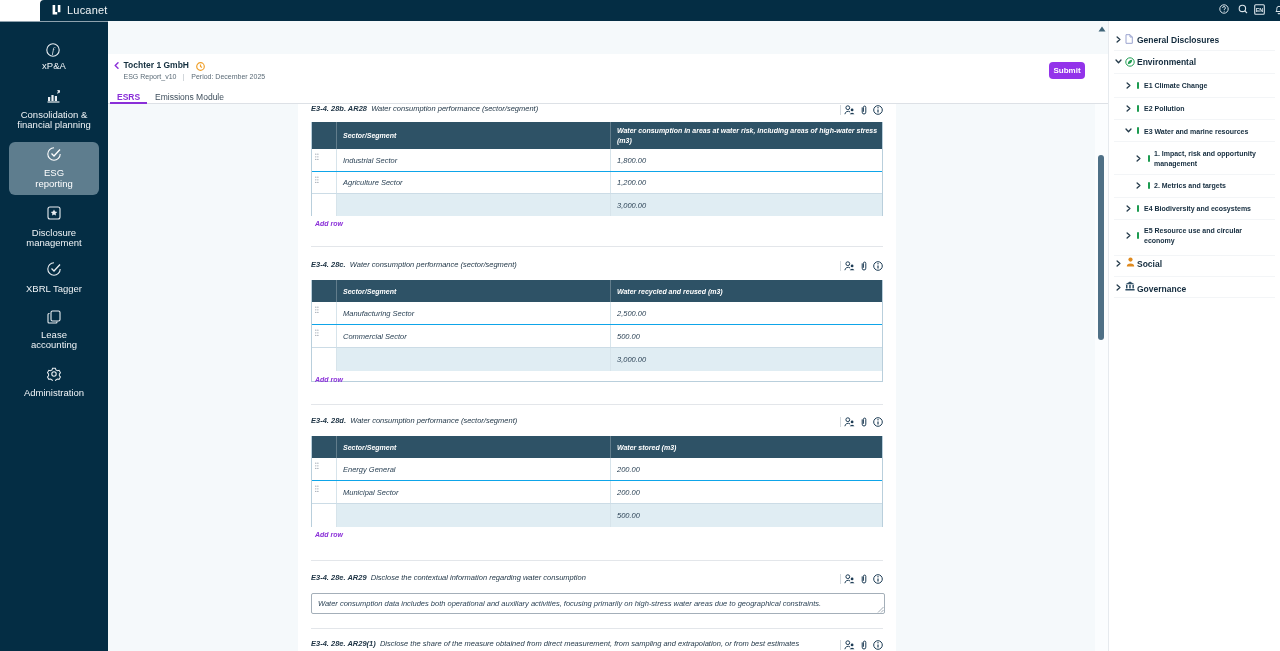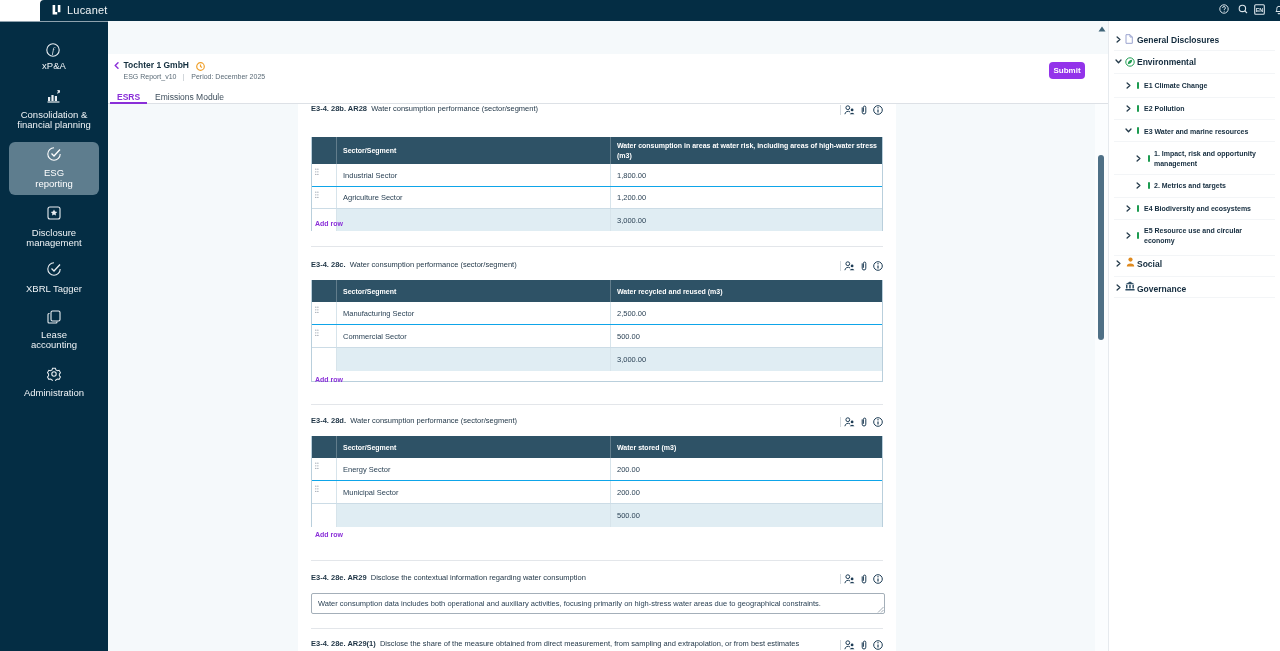--- a/index.html
+++ b/index.html
@@ -20,21 +20,21 @@
   #main { position:absolute; left:108px; top:21px; width:1000px; height:630px; background:#f5f9fb; }
   #mhead { position:absolute; left:0; top:0; width:1000px; height:50px; background:#fff; border-bottom:1px solid #dde1e6;margin-top:33px; }
   #mhead .back { position:absolute; left:6px; top:5px; color:#8a2fd8; font-size:12px; font-weight:bold; }
   #mhead .t1 { position:absolute; left:15.5px; top:6px; font-size:8.5px; font-weight:bold; color:#15303f; }
   #mhead .t2 { position:absolute; left:15.5px; top:18.5px; font-size:7px; color:#5b6b77; }
   #submitbtn { position:absolute; right:23px; top:8px; width:36px; height:17px; background:#9333ea; border-radius:4px; color:#fff; font-size:8px; font-weight:bold; text-align:center; line-height:17px; }
   .tab { position:absolute; top:38px; font-size:8.5px; font-weight:bold; }
   #scrollarea { position:absolute; left:0; top:50px; width:1000px; height:580px; background:#f5f9fb; overflow:hidden; }
   #card { position:absolute; left:190px; top:0; width:598px; height:580px; background:#fff; }
   
-  #content { position:absolute; left:0; top:0; width:1000px; height:580px; }
+  #content { position:absolute; left:0; top:0; width:1000px; height:580px;font-style:italic; }
   .addrow { position:absolute; left:207px; font-size:7px; font-weight:bold; color:#8a2fd8; }
   .divider { position:absolute; left:203px; width:572px; height:1px; background:#e3e6ea; }
   .sect { position:absolute; left:203px; width:572px; font-size:7.5px; color:#1d3344; }
   .sect b { font-weight:bold; }
   .tbl { position:absolute; left:203px; width:572px; border:1px solid #b9cfdc; border-top:none; }
   .thead { background:#2e5266; color:#fff; font-weight:bold; font-size:7px; position:relative; }
   .trow { position:relative; background:#fff; border-top:1px solid #0ea5e9; font-size:7.5px; color:#2c4356; }
   .ttotal { position:relative; background:#e0edf3; border-top:1px solid #ccdce6; font-size:7.5px; color:#2c4356; }
   .c1 { position:absolute; left:0; top:0; bottom:0; width:25px; border-right:1px solid #d7e4eb; }
   .c2 { position:absolute; left:25px; top:0; bottom:0; width:274px; border-right:1px solid #d7e4eb; padding:0 6px; display:flex; align-items:center; }
@@ -157,21 +157,21 @@
         <path d="M5.8 9.3 a2.4 2.2 0 0 1 4.6 0 z" fill="#1d3c55" stroke="none"></path>
       </svg>
       <svg class="abs" style="left:752px;top:34px" width="8" height="10" viewBox="0 0 8 10" fill="none" stroke="#1d3c55" stroke-width="1">
         <path d="M2.2 2.4 v4.8 a1.8 1.8 0 0 0 3.6 0 V2.3 a1.2 1.2 0 0 0 -2.4 0 v4.5"></path>
       </svg>
       <svg class="abs" style="left:765px;top:34px" width="10" height="10" viewBox="0 0 10 10" fill="none" stroke="#1d3c55" stroke-width="1">
         <circle cx="5" cy="5" r="4.3"></circle>
         <path d="M5 4.4 V7.4" stroke-width="1.2"></path>
         <circle cx="5" cy="2.8" r=".7" fill="#1d3c55" stroke="none"></circle>
       </svg>
-      <div class="tbl" style="top:66px;height:94px">
+      <div class="tbl" style="top:51px;height:94px">
         <div class="thead" style="height:27px">
           <div class="c1"></div>
           <div class="c2">Sector/Segment</div>
           <div class="c3" style="line-height:10px">Water consumption in areas at water risk, including areas of high-water stress (m3)</div>
         </div>
         <div class="trow" style="height:22px;border-top:none">
           <div class="c1">
               <svg class="drag" width="5" height="9" viewBox="0 0 5 9">
                 <g fill="#97a0ab">
                   <circle cx="1" cy="1" r=".8"></circle>
@@ -302,21 +302,21 @@
                 <g fill="#97a0ab">
                   <circle cx="1" cy="1" r=".8"></circle>
                   <circle cx="3.6" cy="1" r=".8"></circle>
                   <circle cx="1" cy="4.3" r=".8"></circle>
                   <circle cx="3.6" cy="4.3" r=".8"></circle>
                   <circle cx="1" cy="7.6" r=".8"></circle>
                   <circle cx="3.6" cy="7.6" r=".8"></circle>
                 </g>
               </svg>
             </div>
-          <div class="c2">Energy Sector</div>
+          <div class="c2">Energy General</div>
           <div class="c3">200.00</div>
         </div>
         <div class="trow" style="height:23px">
           <div class="c1">
               <svg class="drag" width="5" height="9" viewBox="0 0 5 9">
                 <g fill="#97a0ab">
                   <circle cx="1" cy="1" r=".8"></circle>
                   <circle cx="3.6" cy="1" r=".8"></circle>
                   <circle cx="1" cy="4.3" r=".8"></circle>
                   <circle cx="3.6" cy="4.3" r=".8"></circle>

